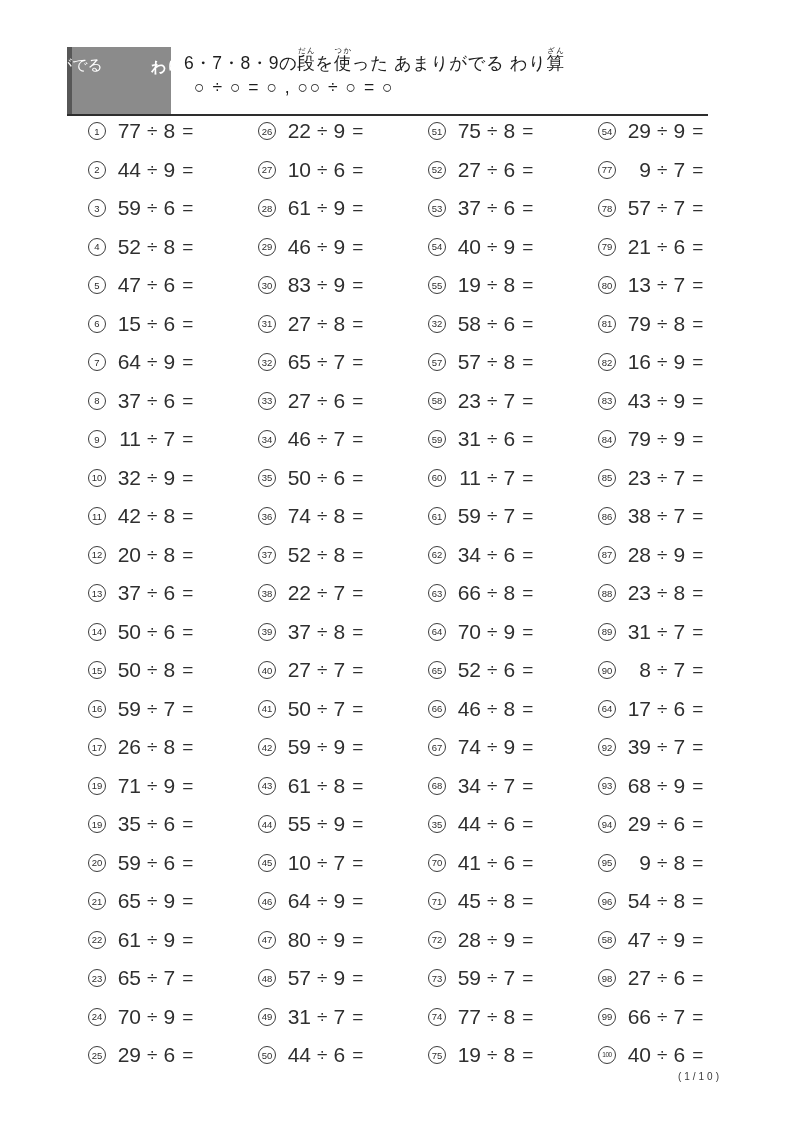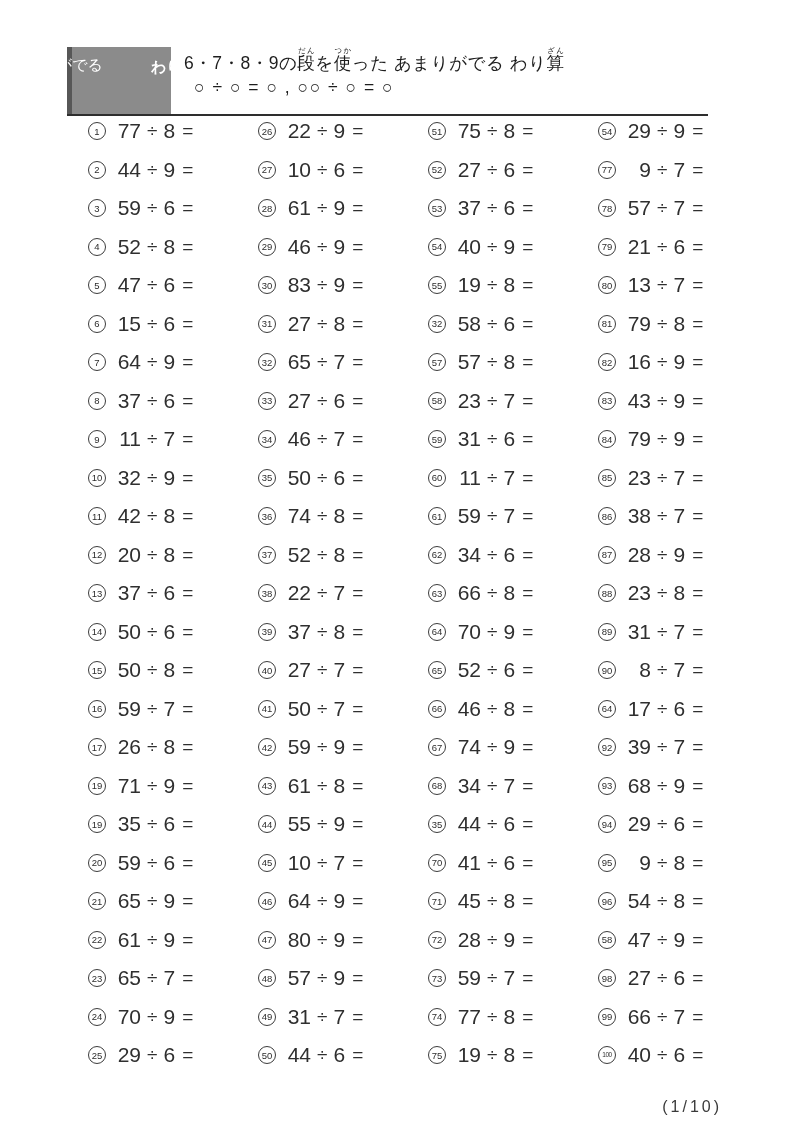--- a/index.html
+++ b/index.html
@@ -67,22 +67,22 @@
   }
   .pnum.three{font-size:6.5px;letter-spacing:-0.5px;}
   .expr{display:flex;align-items:center;font-size:21px;color:var(--ink);}
   .dividend{display:inline-block;width:27px;text-align:right;}
   .op{margin:0 6px;font-size:19px;}
   .divisor{display:inline-block;}
   .eq{margin-left:7px;font-size:19px;}
 
   
   .footer{
-    position:absolute;top:1098px;right:72px;
-    font-size:16px;letter-spacing:3px;color:#3a3a3a;
+    position:absolute;top:1071px;right:72px;
+    font-size:10px;letter-spacing:3px;color:#3a3a3a;
   }
 </style>
 </head>
 <body>
 
 <div class="page">
 
   <div class="header">
     <div class="badge">
       <span class="bline"><ruby>余<rt>あま</rt></ruby>りがでる</span>

